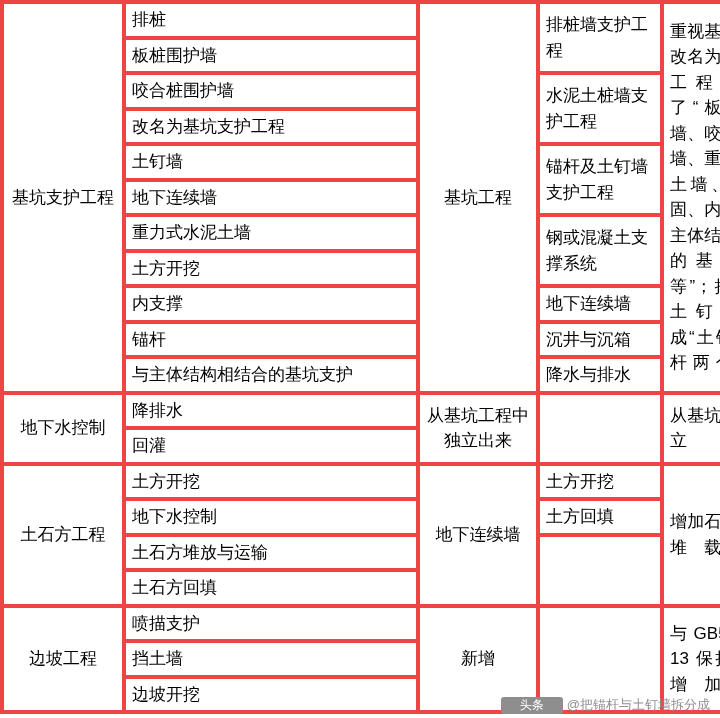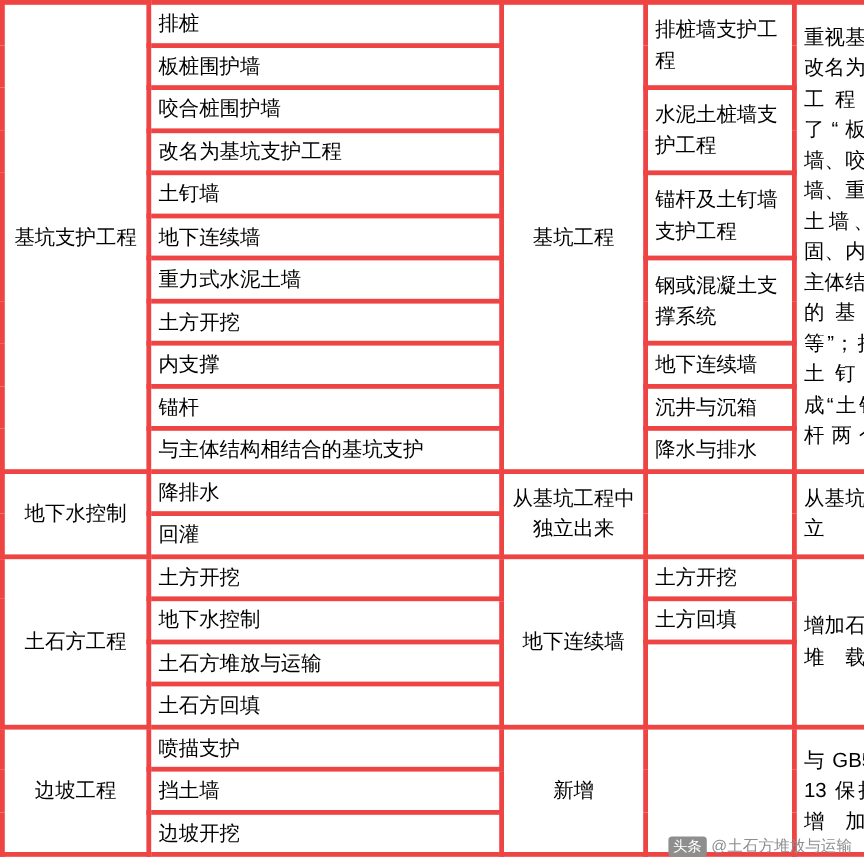--- a/index.html
+++ b/index.html
@@ -46,21 +46,21 @@
     font-size: 13px;
     color: #8e8e8e;
     font-family: "Liberation Sans", sans-serif;
     white-space: nowrap;
   }
   .wm-logo {
     display: inline-block;
     background: #8e8e8e;
     color: #ffffff;
     border-radius: 3px;
-    padding: 0 4px;
+    padding: 0 19px;
     margin-right: 4px;
     font-size: 12px;
   }
 </style>
 </head>
 <body>
 
 <table class="spec-table">
   <tbody>
 
@@ -148,14 +148,14 @@
     <tr>
       <td class="c2">挡土墙</td>
     </tr>
     <tr>
       <td class="c2">边坡开挖</td>
     </tr>
   </tbody>
 </table>
 
 <div class="watermark">
-  <span class="wm-logo">头条</span><span>@土石方堆放与运输</span>
+  <span class="wm-logo">头条</span><span>@把锚杆与土钉墙拆分成</span>
 </div>
 
 </body></html>

